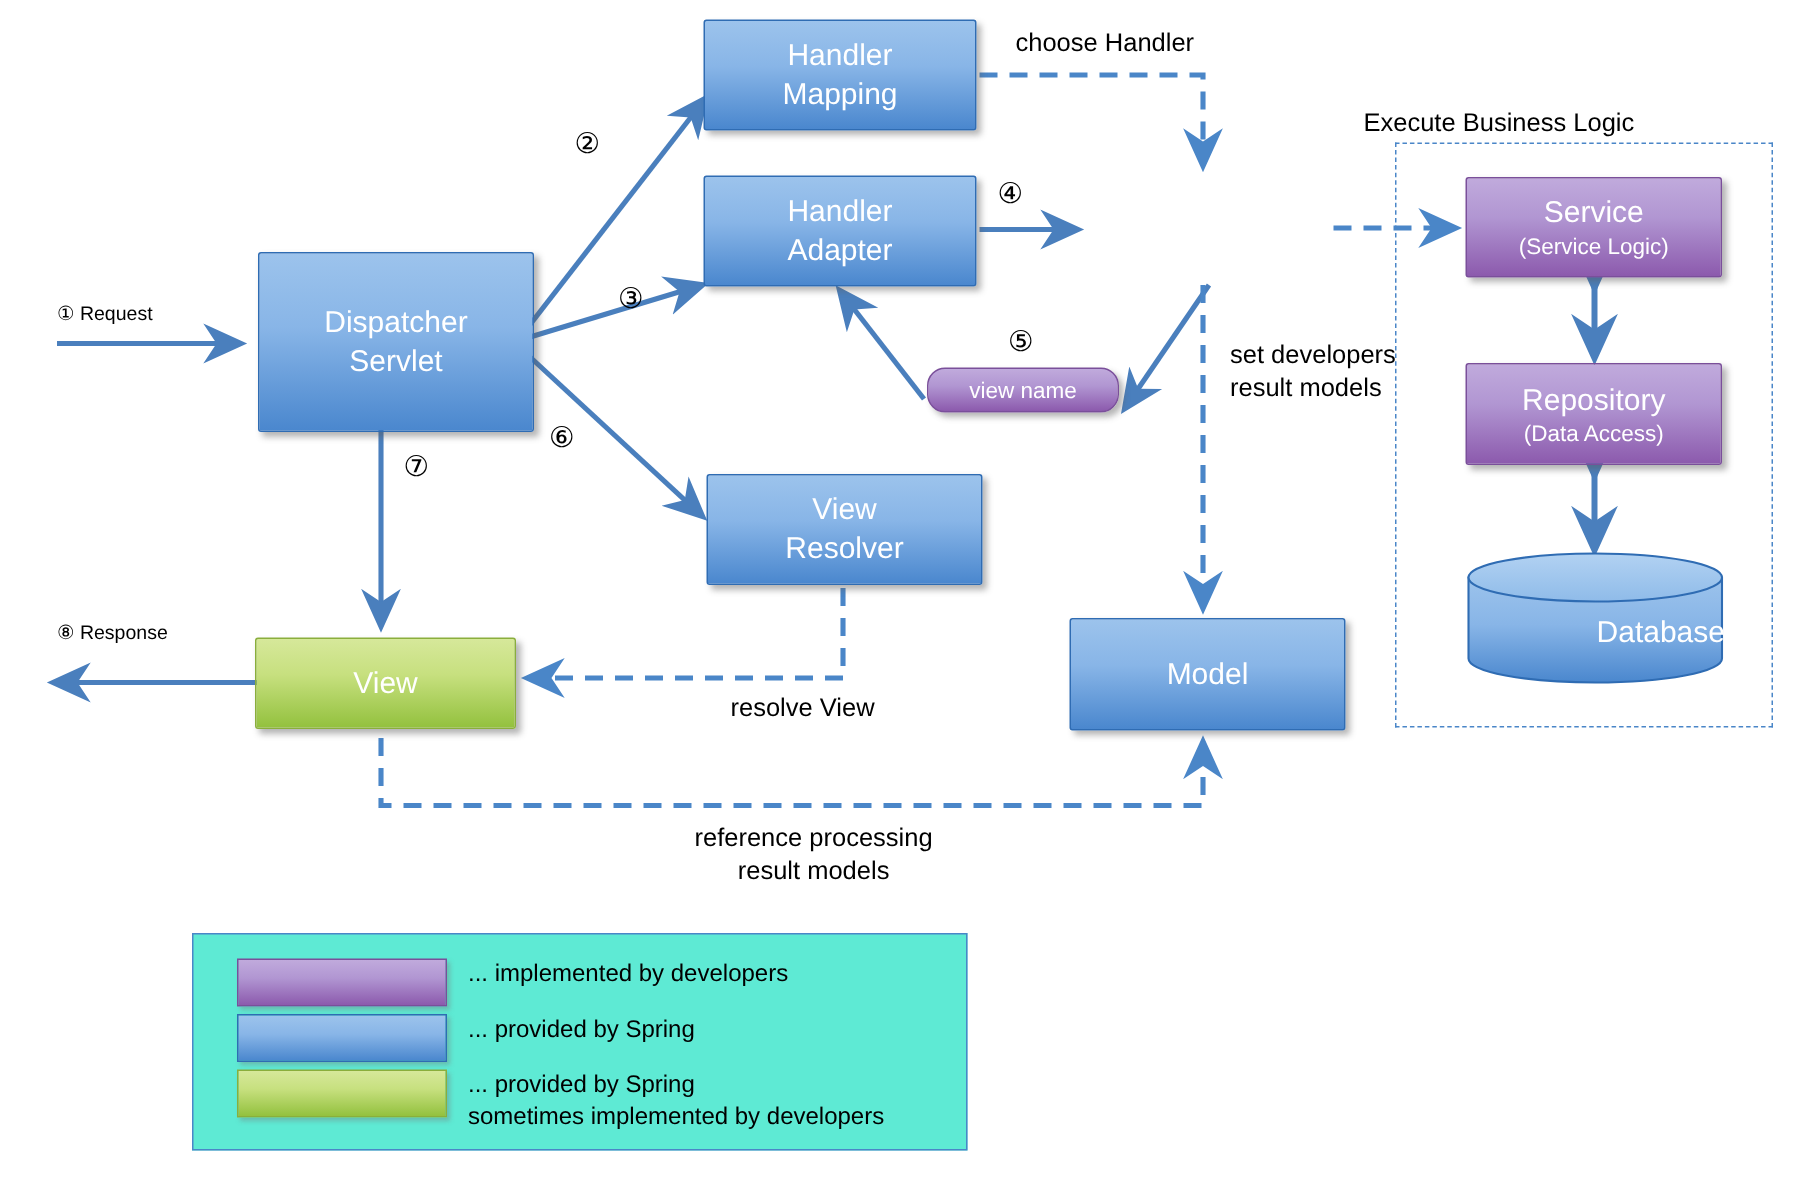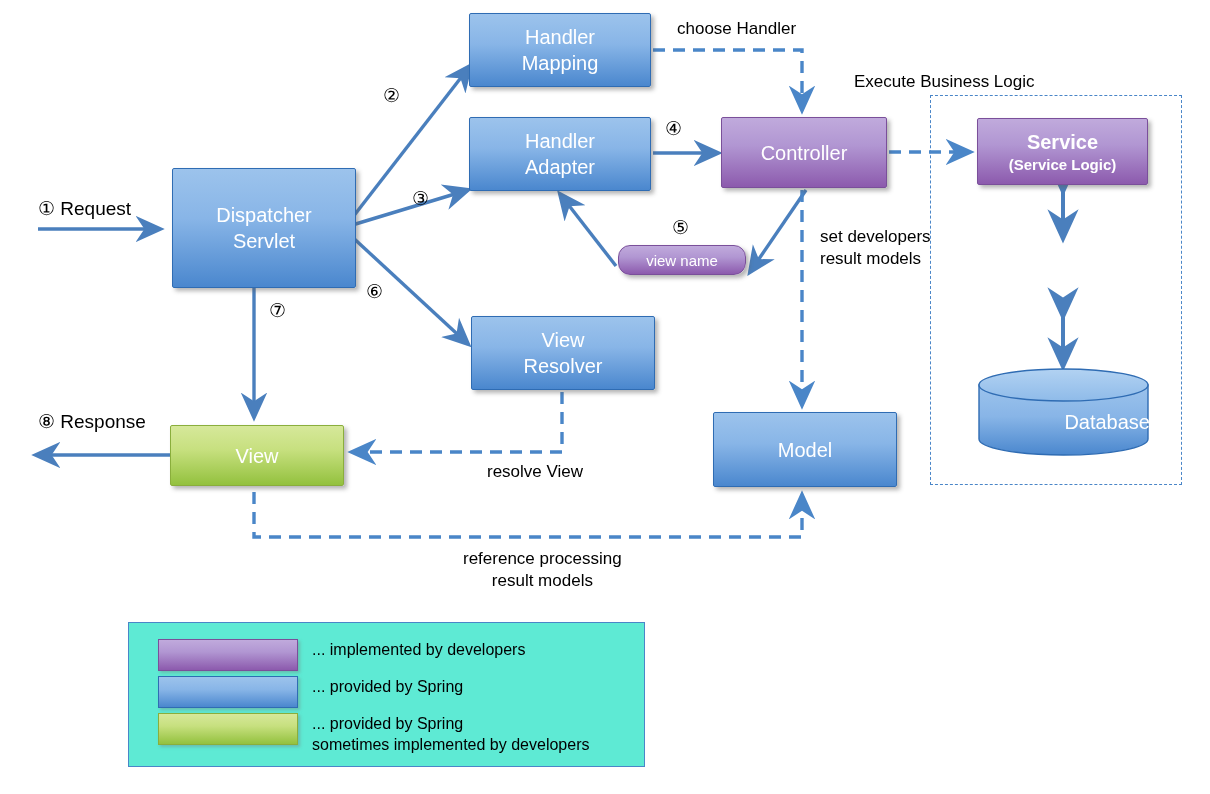--- a/index.html
+++ b/index.html
@@ -18,21 +18,21 @@
   .node .t2{font-size:15px;line-height:19px;}
   .node.small .t1{font-size:15px;line-height:19px;}
 
   .cyl{position:absolute;z-index:3;}
   .cyl .label{position:absolute;left:0;right:0;top:44px;text-align:right;color:#fff;font-size:20px;}
 
   .grp{position:absolute;border:1px dashed #4a86c8;background:transparent;z-index:1;}
   .grp-title{position:absolute;font-size:17px;color:#000;z-index:2;white-space:nowrap;}
 
   .cap{position:absolute;font-size:17px;color:#000;z-index:4;white-space:nowrap;line-height:22px;}
-  .cap.big{font-size:19px;}
+  .cap.big{font-size:13px;}
   .num{position:absolute;font-size:19px;color:#000;z-index:4;}
 
   .legend{position:absolute;left:128px;top:622px;width:515px;height:143px;
           border:1px solid #4a86c8;background:#5eead4;z-index:3;}
   .legend-row{position:absolute;left:29px;display:flex;align-items:flex-start;}
   .sw{width:138px;height:30px;border:1px solid #8aa;box-shadow:2px 2px 3px rgba(120,120,120,.4);flex:none;}
   .sw.purple{border-color:#7a4f9a;}
   .sw.blue{border-color:#2f6cb3;}
   .sw.green{border-color:#8aae3c;}
   .lg-text{margin-left:14px;font-size:16px;color:#000;line-height:21px;white-space:pre-line;}
@@ -85,49 +85,50 @@
   <div class="node blue" style="left:469px;top:13px;width:182px;height:74px;">
     <div class="t1">Handler</div>
     <div class="t1">Mapping</div>
   </div>
 
   <div class="node blue" style="left:469px;top:117px;width:182px;height:74px;">
     <div class="t1">Handler</div>
     <div class="t1">Adapter</div>
   </div>
 
-  <div class="node purple" style="left:721px;top:117px;width:166px;height:71px;">
-    <div class="t1">Controller</div>
-  </div>
 
   <div class="node purple small" style="left:618px;top:245px;width:128px;height:30px;border-radius:12px;">
     <div class="t1">view name</div>
   </div>
 
   <div class="node blue" style="left:471px;top:316px;width:184px;height:74px;">
     <div class="t1">View</div>
     <div class="t1">Resolver</div>
   </div>
 
   <div class="node green" style="left:170px;top:425px;width:174px;height:61px;">
     <div class="t1">View</div>
   </div>
 
   <div class="node blue" style="left:713px;top:412px;width:184px;height:75px;">
     <div class="t1">Model</div>
   </div>
 
   <div class="grp" style="left:930px;top:95px;width:250px;height:388px;"></div>
-  <div class="grp-title" style="left:854px;top:72px;text-align:right;">Execute Business Logic</div>
+  <div class="grp-title" style="left:909px;top:72px;text-align:right;">Execute Business Logic</div>
 
-  <div class="node purple" style="left:977px;top:118px;width:171px;height:67px;font-weight:bold;">
+  <div class="node purple" style="left:977px;top:118px;width:171px;height:67px;">
     <div class="t1">Service</div>
     <div class="t2">(Service Logic)</div>
   </div>
 
+  <div class="node purple" style="left:977px;top:242px;width:171px;height:68px;">
+    <div class="t1">Repository</div>
+    <div class="t2">(Data Access)</div>
+  </div>
 
   <div class="cyl" style="left:977px;top:367px;width:173px;height:90px;">
     <svg width="173" height="90" viewBox="0 0 173 90">
       <defs>
         <linearGradient id="cylBody" x1="0" y1="0" x2="0" y2="1">
           <stop offset="0%" stop-color="#9cc3ec"></stop>
           <stop offset="45%" stop-color="#88b5e7"></stop>
           <stop offset="100%" stop-color="#4a87ce"></stop>
         </linearGradient>
         <linearGradient id="cylTop" x1="0" y1="0" x2="0" y2="1">

